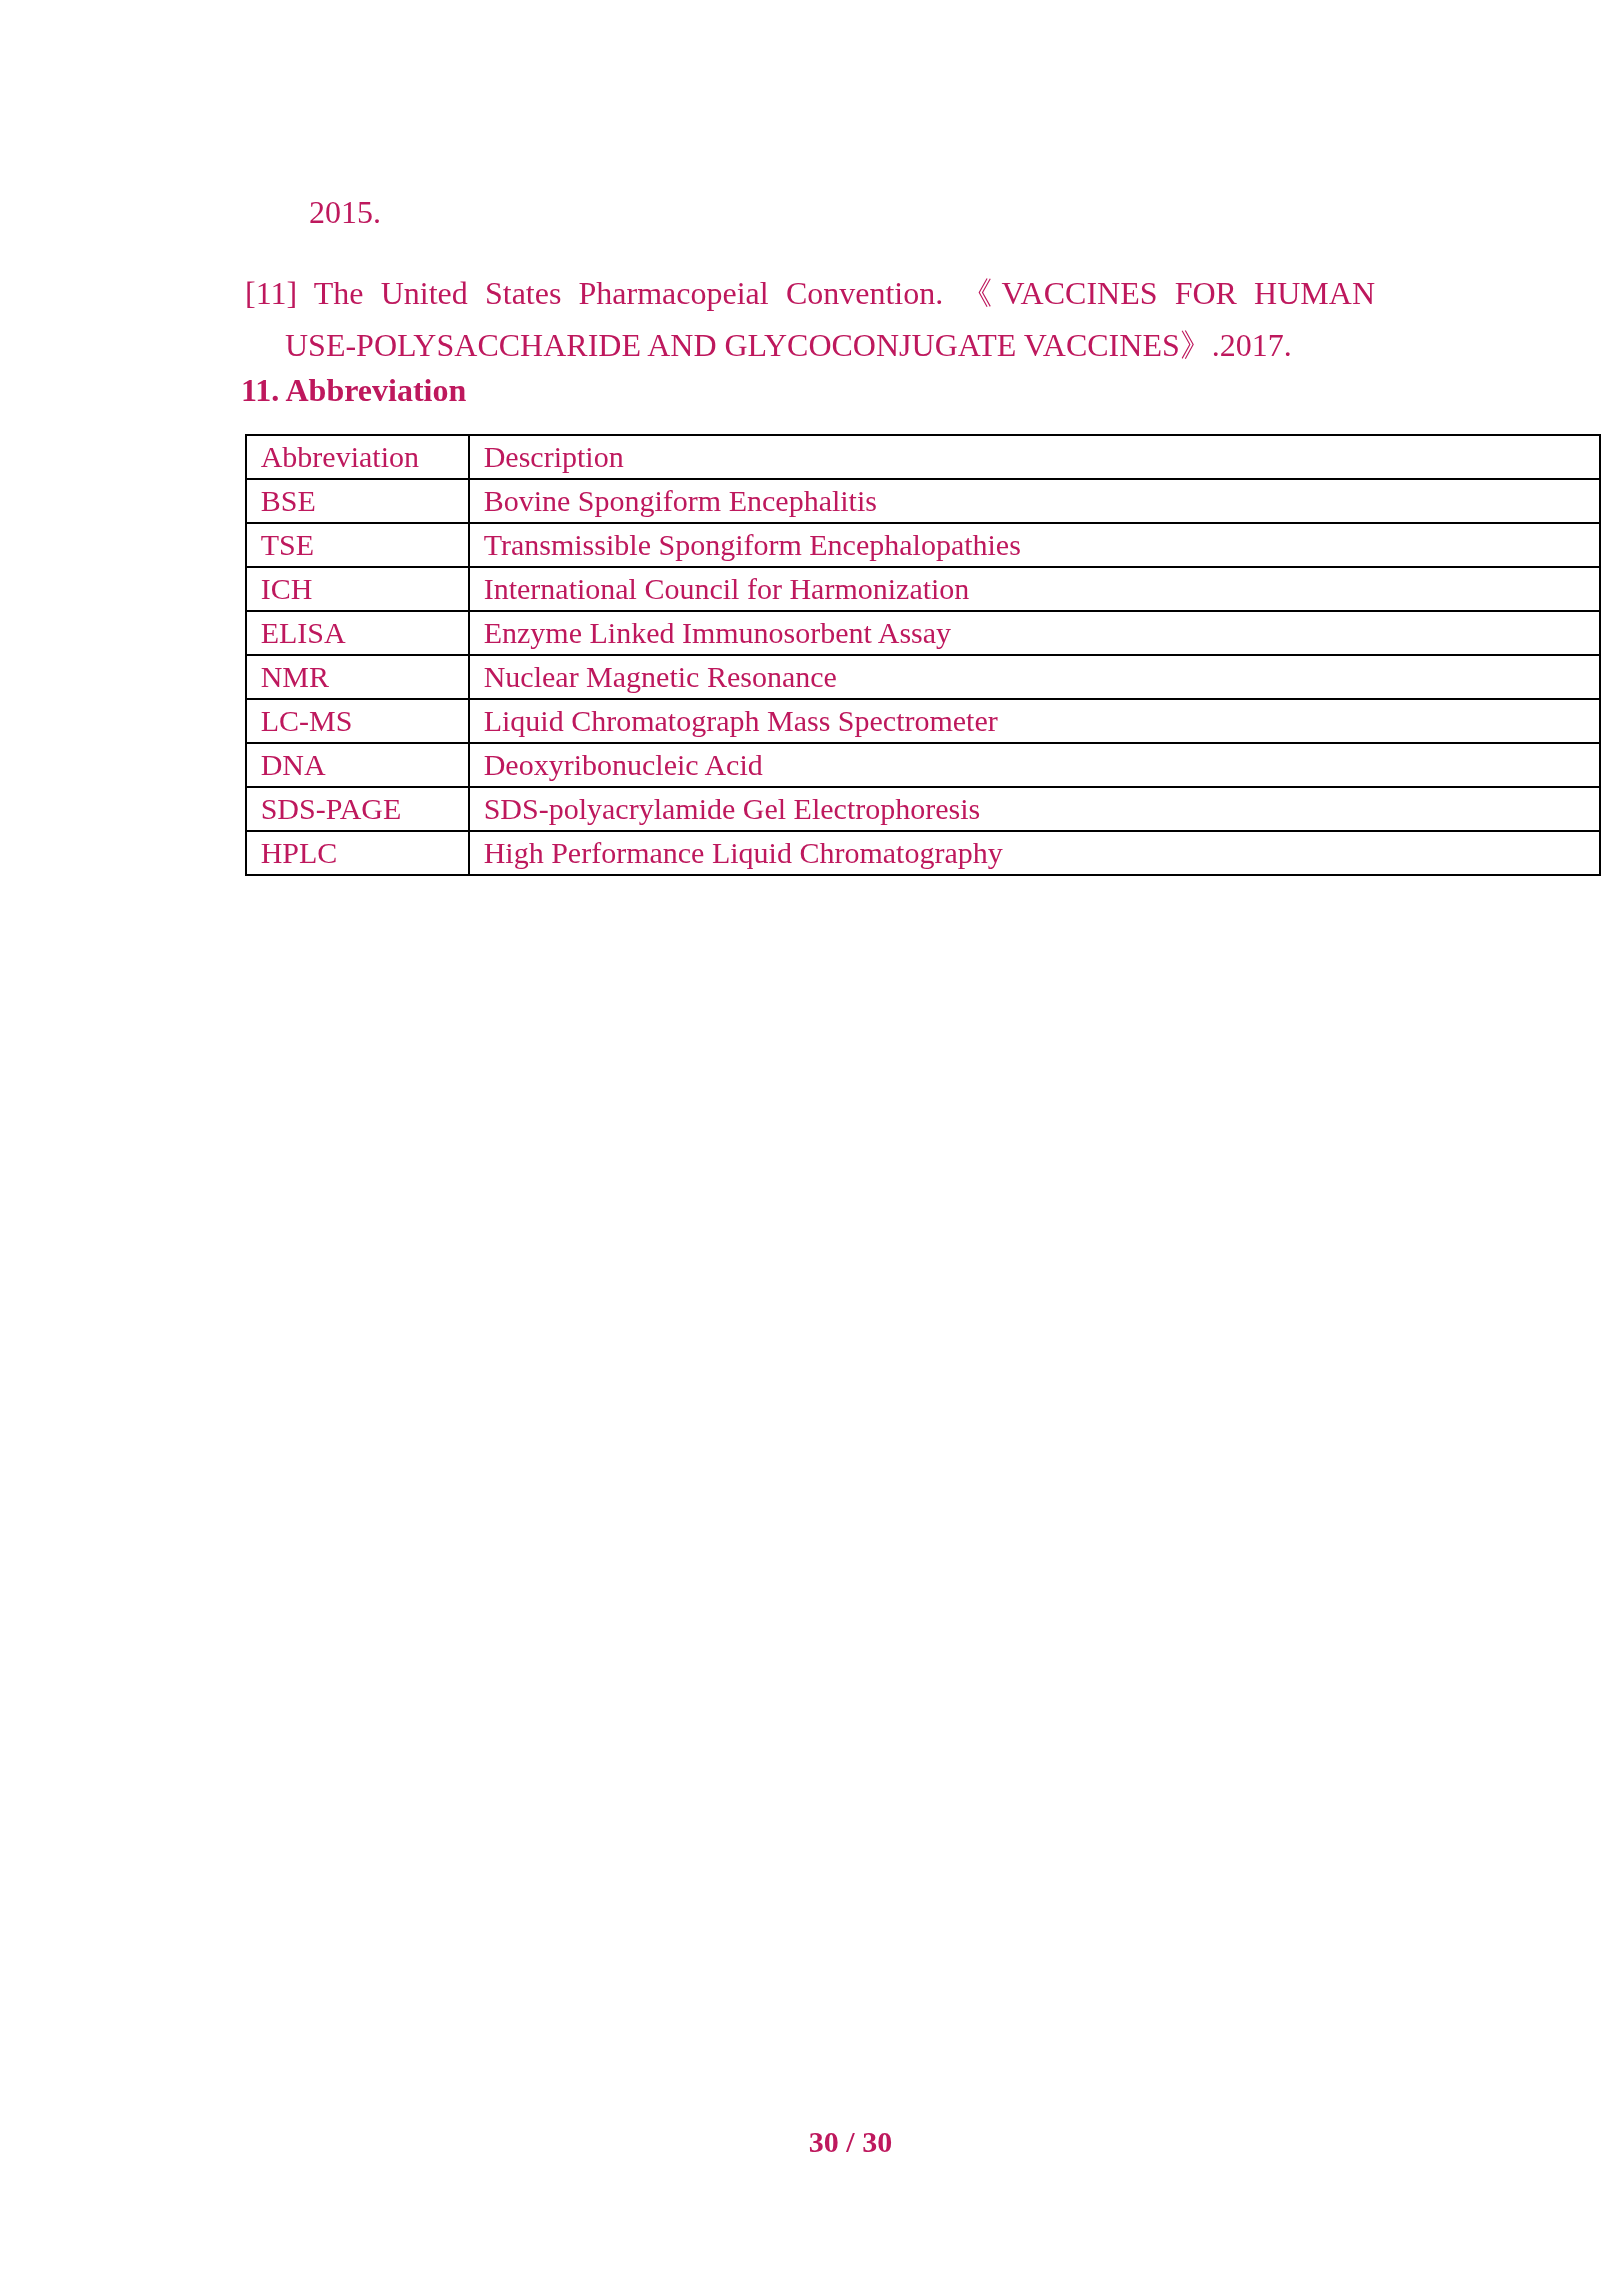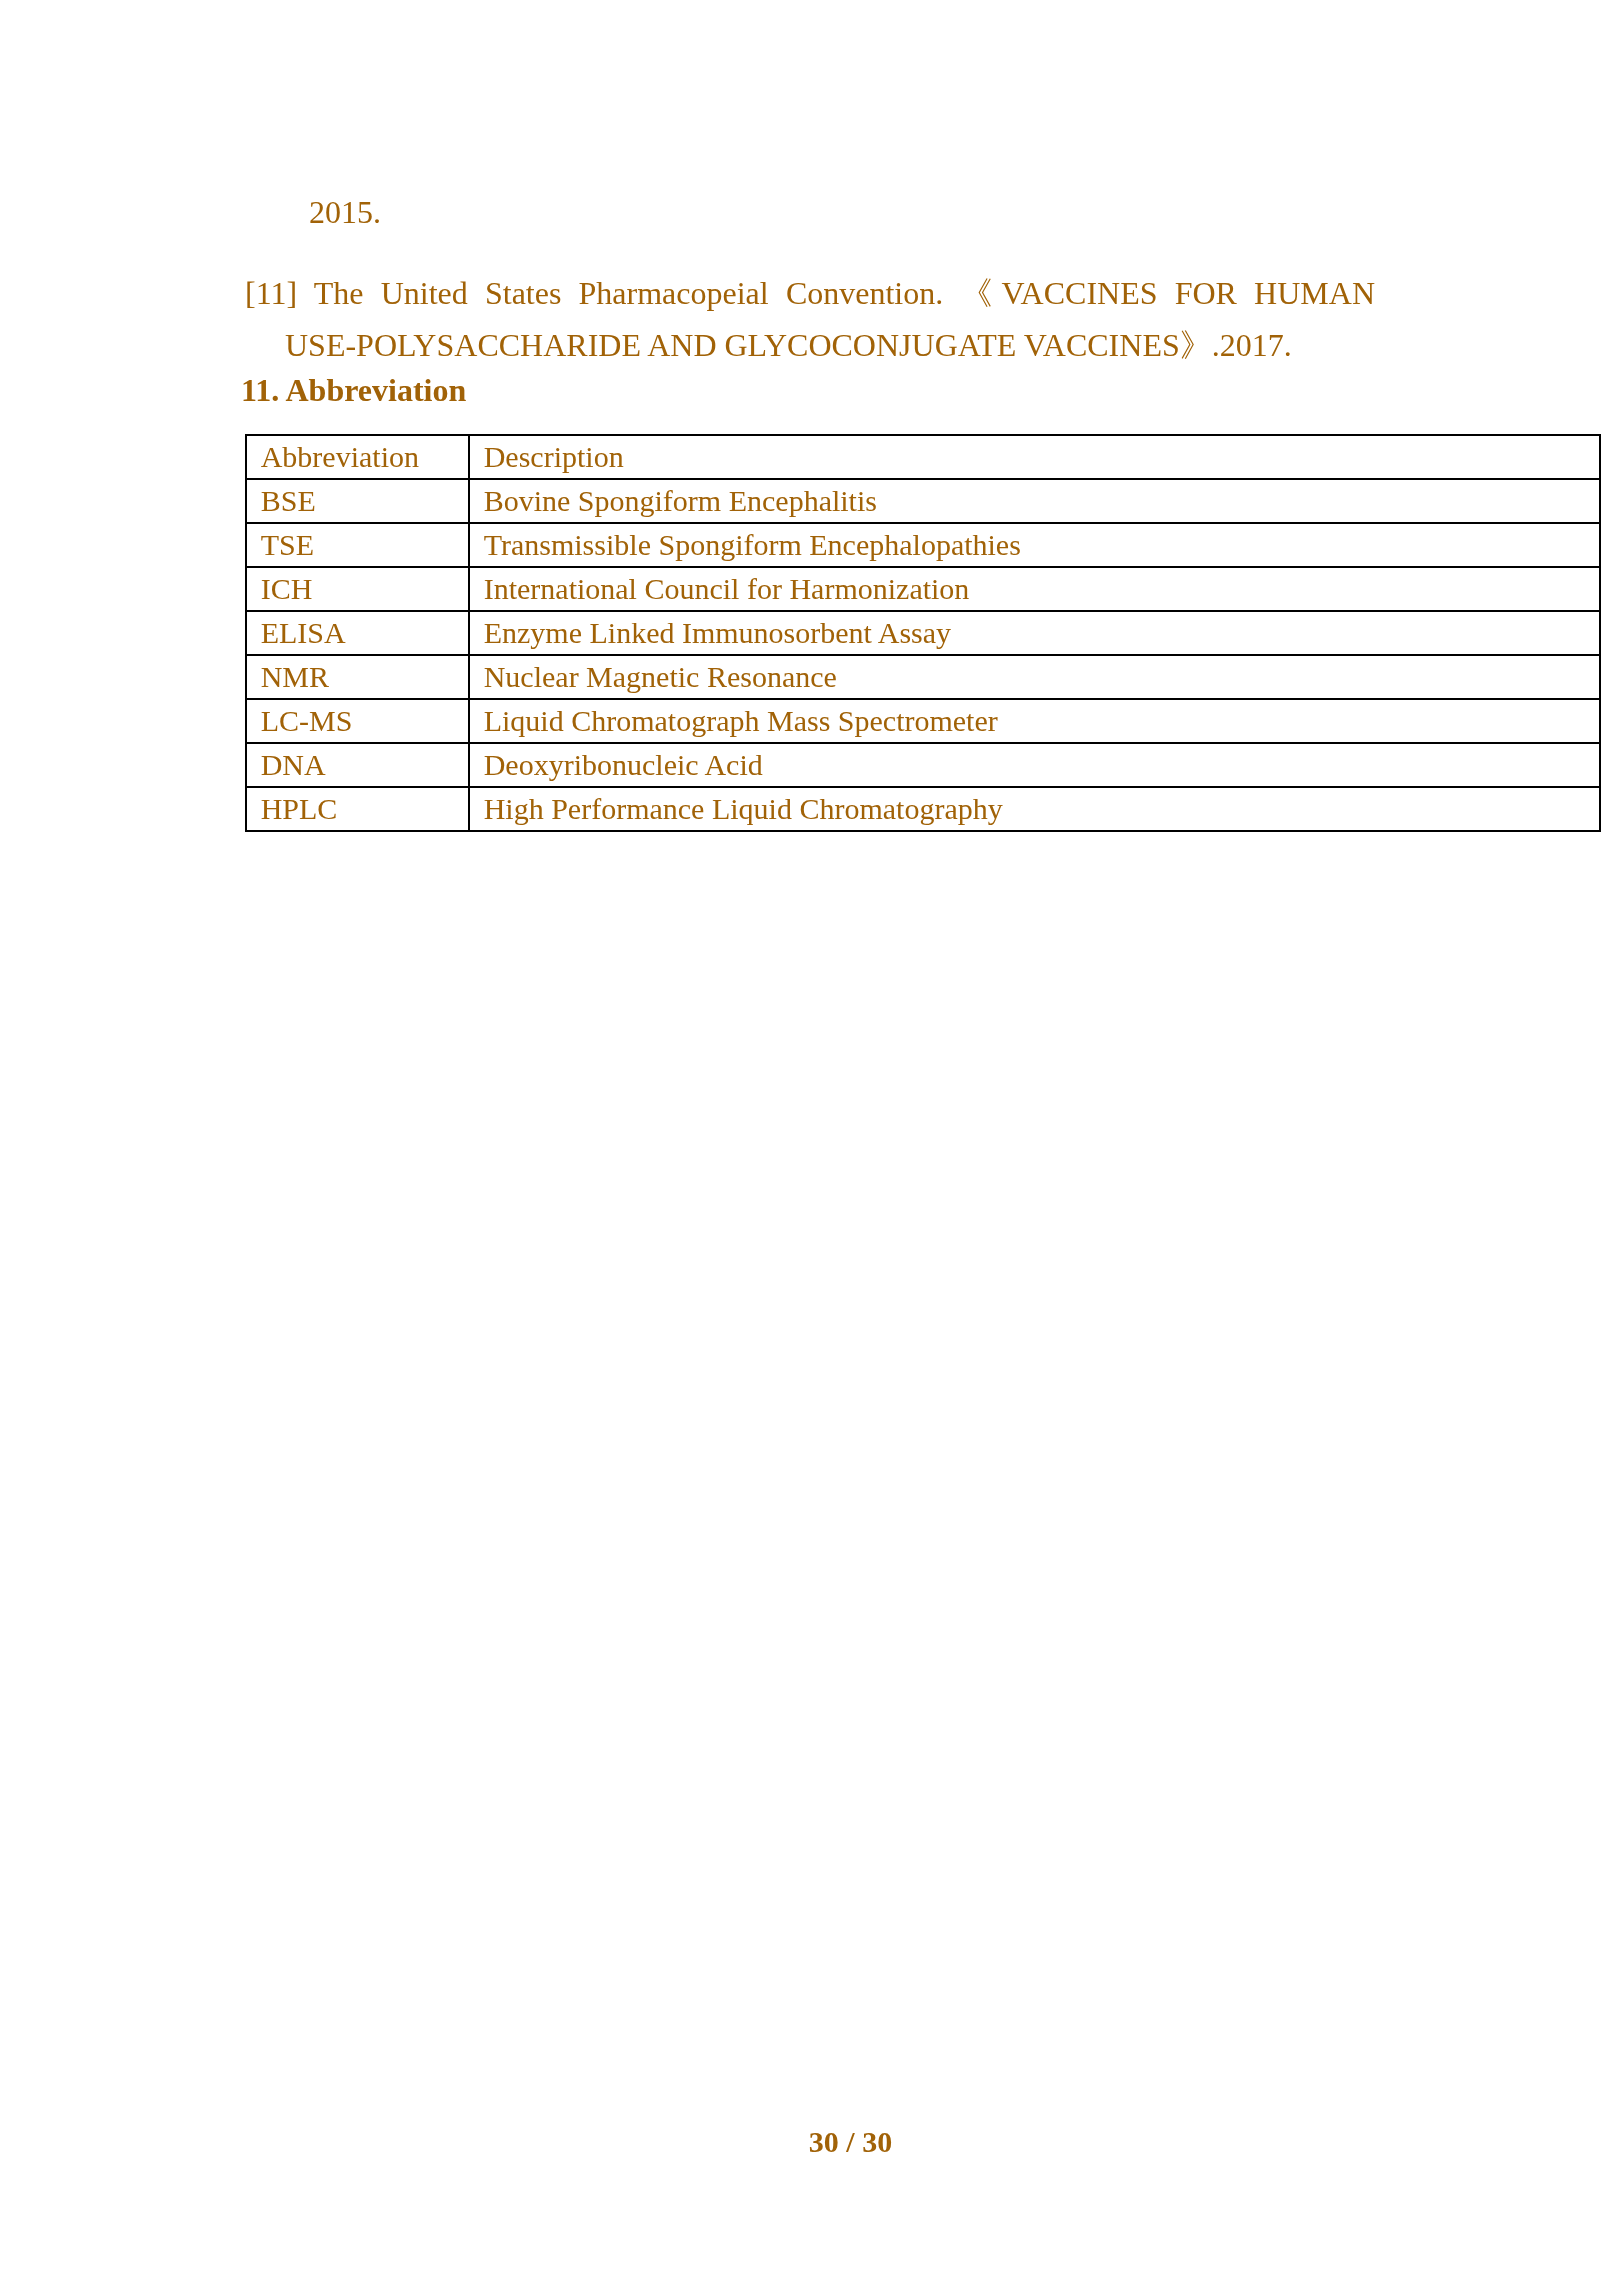--- a/index.html
+++ b/index.html
@@ -1,21 +1,21 @@
 <!DOCTYPE html>
 <html><head>
 <meta charset="utf-8">
 <style>
   html, body { margin: 0; padding: 0; background: #ffffff; }
   .page {
     position: relative;
     width: 1621px;
     height: 2293px;
     background: #ffffff;
-    color: #a16207;
+    color: #be185d;
     font-family: "Liberation Serif", "DejaVu Serif", serif;
     overflow: hidden;
   }
   .ref-tail {
     position: absolute;
     left: 309px;
     top: 193px;
     font-size: 32px;
     line-height: 39px;
   }
@@ -122,20 +122,24 @@
         </tr>
         <tr>
           <td>LC-MS</td>
           <td>Liquid Chromatograph Mass Spectrometer</td>
         </tr>
         <tr>
           <td>DNA</td>
           <td>Deoxyribonucleic Acid</td>
         </tr>
         <tr>
+          <td>SDS-PAGE</td>
+          <td>SDS-polyacrylamide Gel Electrophoresis</td>
+        </tr>
+        <tr>
           <td>HPLC</td>
           <td>High Performance Liquid Chromatography</td>
         </tr>
       </tbody>
   </table>
 
   <div class="page-footer">30 / 30</div>
 
 </div>
 

